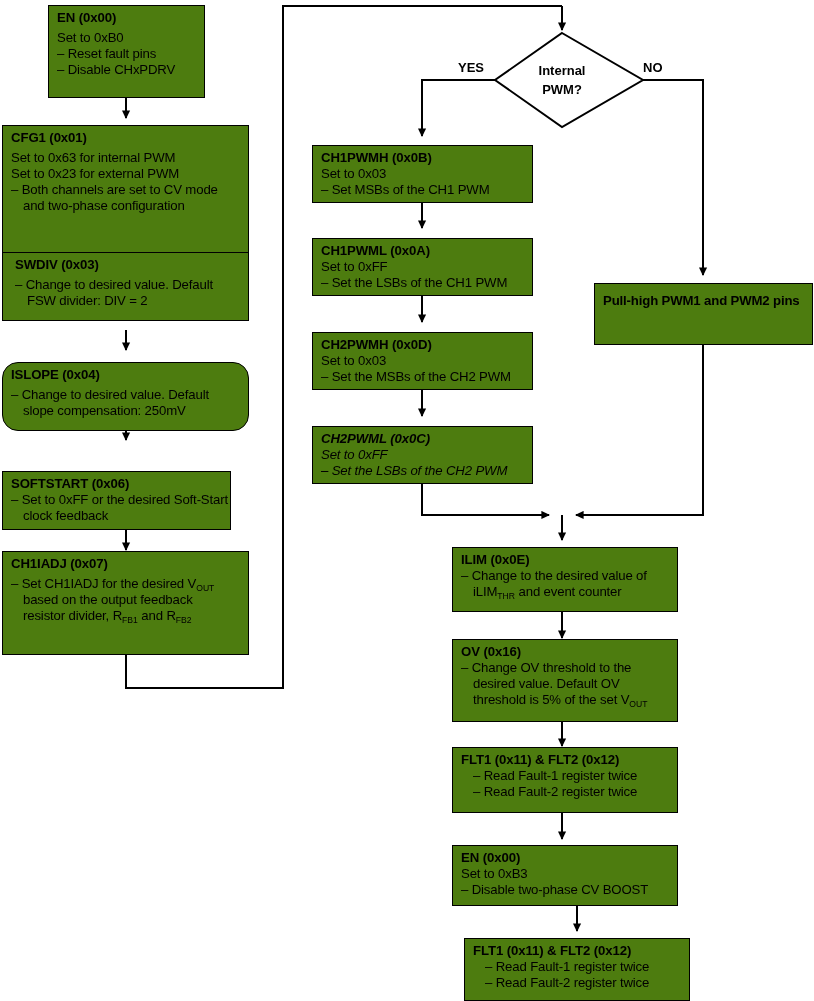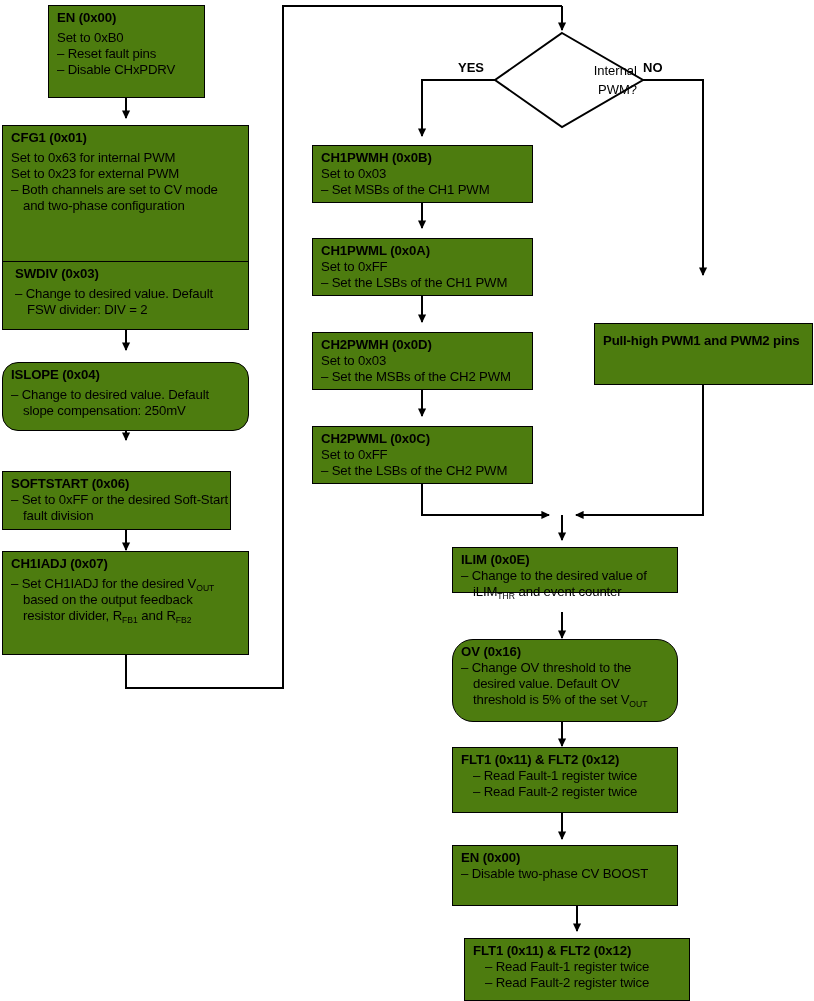--- a/index.html
+++ b/index.html
@@ -62,23 +62,23 @@
   }
   .diamond-label {
     position: absolute;
     font-size: 13px;
     font-weight: bold;
     color: #000000;
   }
   .diamond-text {
     position: absolute;
     width: 150px;
-    text-align: right;
+    text-align: center;
     font-size: 13px;
-    font-weight: normal;
+    font-weight: bold;
     line-height: 1.45;
     color: #000000;
   }
 </style>
 </head>
 <body>
 
 <div id="canvas">
 
   <svg class="wires" viewBox="0 0 814 1001">
@@ -127,38 +127,38 @@
 
   <div class="node" style="left:2px; top:125px; width:247px; height:144px;">
     <div class="ttl">CFG1 (0x01)</div>
     <div class="gap"></div>
     <div class="ln">Set to 0x63 for internal PWM</div>
     <div class="ln">Set to 0x23 for external PWM</div>
     <div class="ln">– Both channels are set to CV mode</div>
     <div class="ln ind">and two-phase configuration</div>
   </div>
 
-  <div class="node" style="left:2px; top:261px; width:247px; height:69px;padding-left:12px;">
+  <div class="node" style="left:2px; top:252px; width:247px; height:69px;padding-left:12px;">
     <div class="ttl">SWDIV (0x03)</div>
     <div class="gap"></div>
     <div class="ln">– Change to desired value. Default</div>
     <div class="ln ind">FSW divider: DIV = 2</div>
   </div>
 
   <div class="node" style="left:2px; top:362px; width:247px; height:69px;border-radius:16px;">
     <div class="ttl">ISLOPE (0x04)</div>
     <div class="gap"></div>
     <div class="ln">– Change to desired value. Default</div>
     <div class="ln ind">slope compensation: 250mV</div>
   </div>
 
   <div class="node" style="left:2px; top:471px; width:229px; height:59px;">
     <div class="ttl">SOFTSTART (0x06)</div>
     <div class="ln">– Set to 0xFF or the desired Soft-Start</div>
-    <div class="ln ind">fault division</div>
+    <div class="ln ind">clock feedback</div>
   </div>
 
   <div class="node" style="left:2px; top:551px; width:247px; height:104px;">
     <div class="ttl">CH1IADJ (0x07)</div>
     <div class="gap"></div>
     <div class="ln"><span>– Set CH1IADJ for the desired V</span><sub>OUT</sub></div>
     <div class="ln ind">based on the output feedback</div>
     <div class="ln ind"><span>resistor divider, R</span><sub>FB1</sub><span> and R</span><sub>FB2</sub></div>
   </div>
 
@@ -180,51 +180,52 @@
     <div class="ln">Set to 0xFF</div>
     <div class="ln">– Set the LSBs of the CH1 PWM</div>
   </div>
 
   <div class="node" style="left:312px; top:332px; width:221px; height:58px;">
     <div class="ttl">CH2PWMH (0x0D)</div>
     <div class="ln">Set to 0x03</div>
     <div class="ln">– Set the MSBs of the CH2 PWM</div>
   </div>
 
-  <div class="node" style="left:312px; top:426px; width:221px; height:58px;">
+  <div class="node" style="left:312px; top:426px; width:221px; height:58px;font-style:italic;">
     <div class="ttl">CH2PWML (0x0C)</div>
     <div class="ln">Set to 0xFF</div>
     <div class="ln">– Set the LSBs of the CH2 PWM</div>
   </div>
 
-  <div class="node bold-body" style="left:594px; top:283px; width:219px; height:62px; padding-top:9px;margin-top:40px;">
+  <div class="node bold-body" style="left:594px; top:283px; width:219px; height:62px; padding-top:9px;">
     <div class="ln">Pull-high PWM1 and PWM2 pins</div>
   </div>
 
-  <div class="node" style="left:452px; top:547px; width:226px; height:46px;">
+  <div class="node" style="left:452px; top:547px; width:226px; height:65px;">
     <div class="ttl">ILIM (0x0E)</div>
     <div class="ln">– Change to the desired value of</div>
     <div class="ln ind"><span>iLIM</span><sub>THR</sub><span> and event counter</span></div>
   </div>
 
-  <div class="node" style="left:452px; top:639px; width:226px; height:83px;border-radius:21px;">
+  <div class="node" style="left:452px; top:639px; width:226px; height:83px;">
     <div class="ttl">OV (0x16)</div>
     <div class="ln">– Change OV threshold to the</div>
     <div class="ln ind">desired value. Default OV</div>
     <div class="ln ind"><span>threshold is 5% of the set V</span><sub>OUT</sub></div>
   </div>
 
   <div class="node" style="left:452px; top:747px; width:226px; height:66px;">
     <div class="ttl">FLT1 (0x11) &amp; FLT2 (0x12)</div>
     <div class="ln ind">– Read Fault-1 register twice</div>
     <div class="ln ind">– Read Fault-2 register twice</div>
   </div>
 
   <div class="node" style="left:452px; top:845px; width:226px; height:61px;">
     <div class="ttl">EN (0x00)</div>
+    <div class="ln">Set to 0xB3</div>
     <div class="ln">– Disable two-phase CV BOOST</div>
   </div>
 
   <div class="node" style="left:464px; top:938px; width:226px; height:63px;">
     <div class="ttl">FLT1 (0x11) &amp; FLT2 (0x12)</div>
     <div class="ln ind">– Read Fault-1 register twice</div>
     <div class="ln ind">– Read Fault-2 register twice</div>
   </div>
 
 </div>

